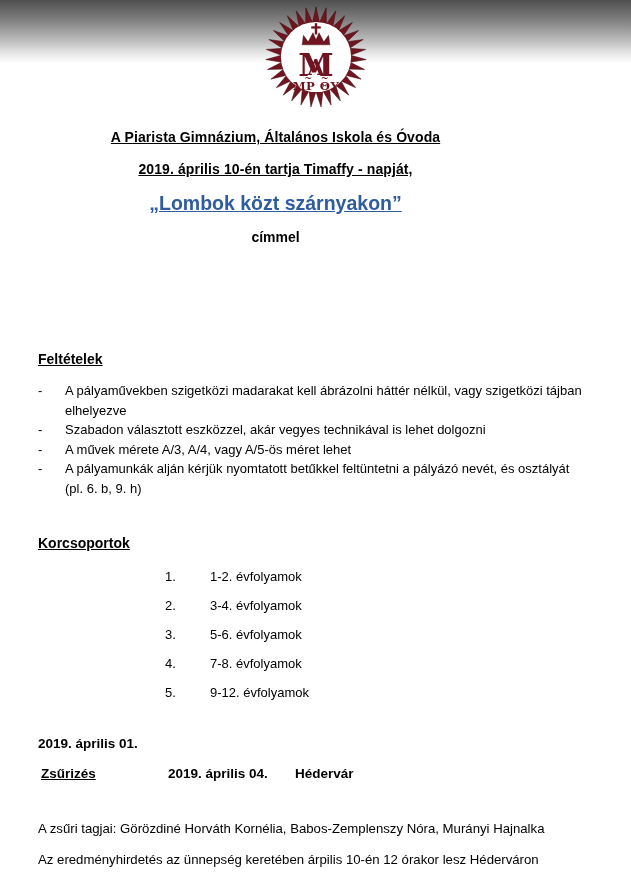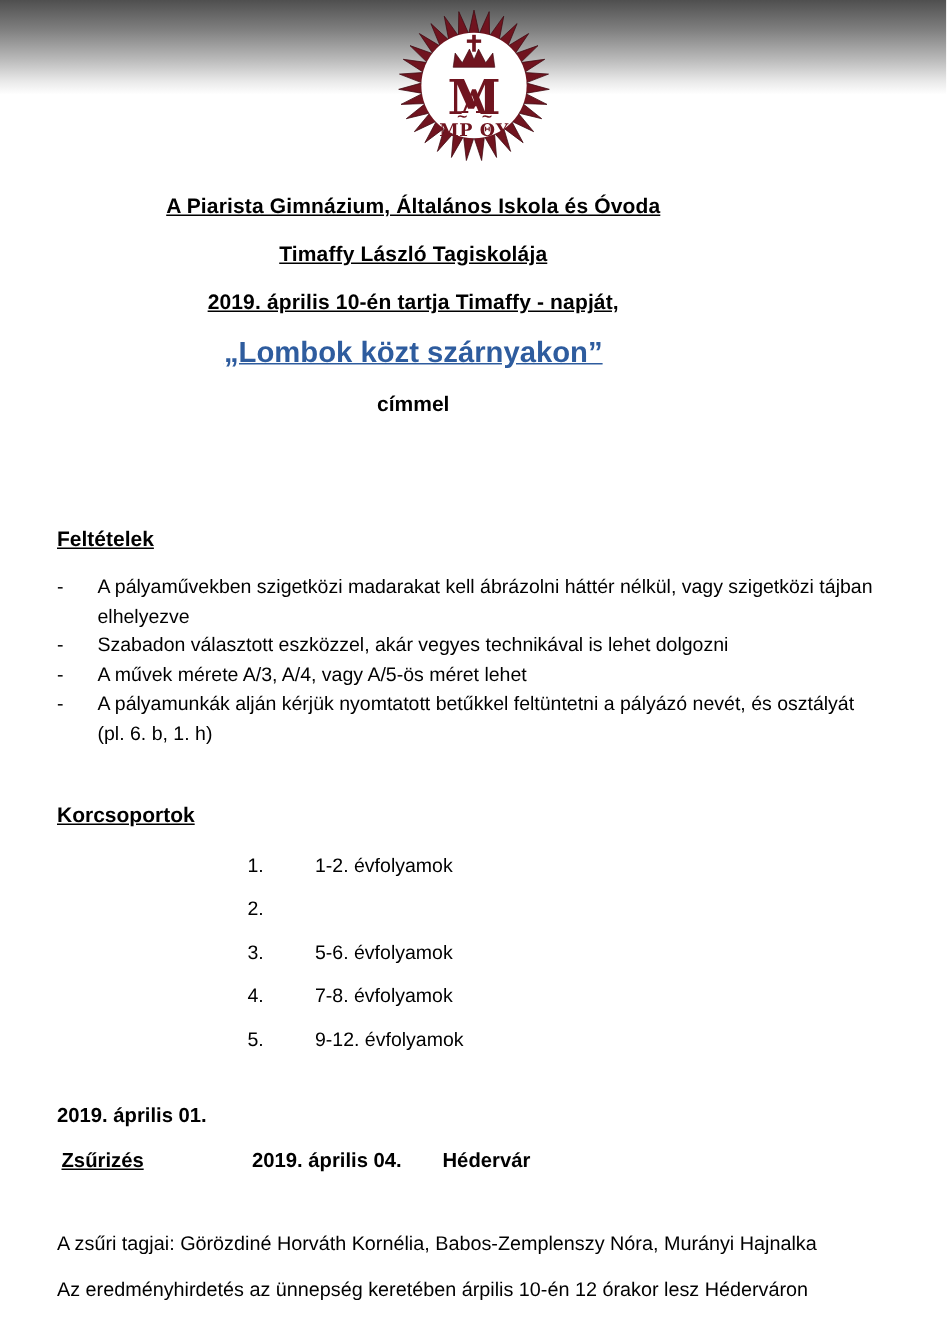--- a/index.html
+++ b/index.html
@@ -59,21 +59,20 @@
       <text x="60" y="82" text-anchor="middle" font-family="DejaVu Serif, serif" font-weight="bold" font-size="37" fill="#70141F">M</text>
       <text x="60" y="81" text-anchor="middle" font-family="DejaVu Serif, serif" font-weight="bold" font-size="25" fill="#70141F">A</text>
       <text x="51" y="87.5" text-anchor="middle" font-family="DejaVu Serif, serif" font-weight="bold" font-size="11" fill="#70141F">~</text>
       <text x="70" y="87.5" text-anchor="middle" font-family="DejaVu Serif, serif" font-weight="bold" font-size="11" fill="#70141F">~</text>
       <text x="60" y="98.5" text-anchor="middle" font-family="DejaVu Serif, serif" font-weight="bold" font-size="13.5" letter-spacing="0.5" fill="#70141F">MP ΘY</text>
     </svg>
   </div>
 
   <div class="head">
     <div class="hl"><span class="u">A Piarista Gimnázium, Általános Iskola és Óvoda</span></div>
-    <div class="hl"><span class="u">Timaffy László Tagiskolája</span></div>
     <div class="hl"><span class="u">2019. április 10-én tartja Timaffy - napját,</span></div>
     <div class="doc-title"><span class="u">„Lombok közt szárnyakon”</span></div>
     <div class="subtitle">címmel</div>
   </div>
 
   <div class="sec-head" id="cond-head">
     <span class="u">Feltételek</span>
   </div>
 
   <div class="bullets">
@@ -84,35 +83,36 @@
     <div class="bullet">
       <span class="dash">-</span>
       <span class="btext">Szabadon választott eszközzel, akár vegyes technikával is lehet dolgozni</span>
     </div>
     <div class="bullet">
       <span class="dash">-</span>
       <span class="btext">A művek mérete A/3, A/4, vagy A/5-ös méret lehet</span>
     </div>
     <div class="bullet">
       <span class="dash">-</span>
-      <span class="btext">A pályamunkák alján kérjük nyomtatott betűkkel feltüntetni a pályázó nevét, és osztályát (pl. 6. b, 1. h)</span>
+      <span class="btext">A pályamunkák alján kérjük nyomtatott betűkkel feltüntetni a pályázó nevét, és osztályát (pl. 6. b, 9. h)</span>
     </div>
   </div>
 
   <div class="sec-head" id="age-head">
     <span class="u">Korcsoportok</span>
   </div>
 
   <div class="agelist">
     <div class="agrow">
       <span class="agnum">1.</span>
       <span class="aglabel">1-2. évfolyamok</span>
     </div>
     <div class="agrow">
       <span class="agnum">2.</span>
+      <span class="aglabel">3-4. évfolyamok</span>
     </div>
     <div class="agrow">
       <span class="agnum">3.</span>
       <span class="aglabel">5-6. évfolyamok</span>
     </div>
     <div class="agrow">
       <span class="agnum">4.</span>
       <span class="aglabel">7-8. évfolyamok</span>
     </div>
     <div class="agrow">

